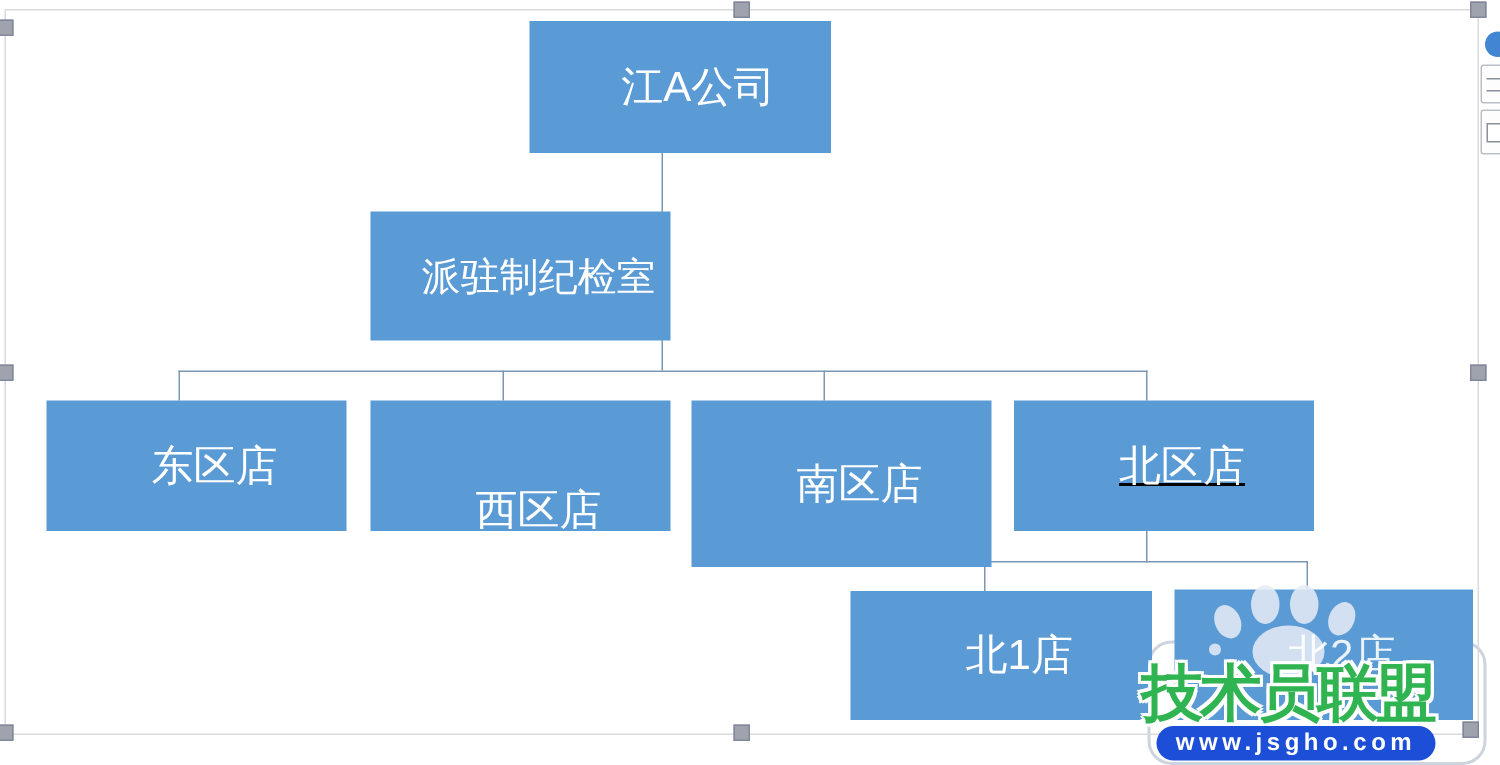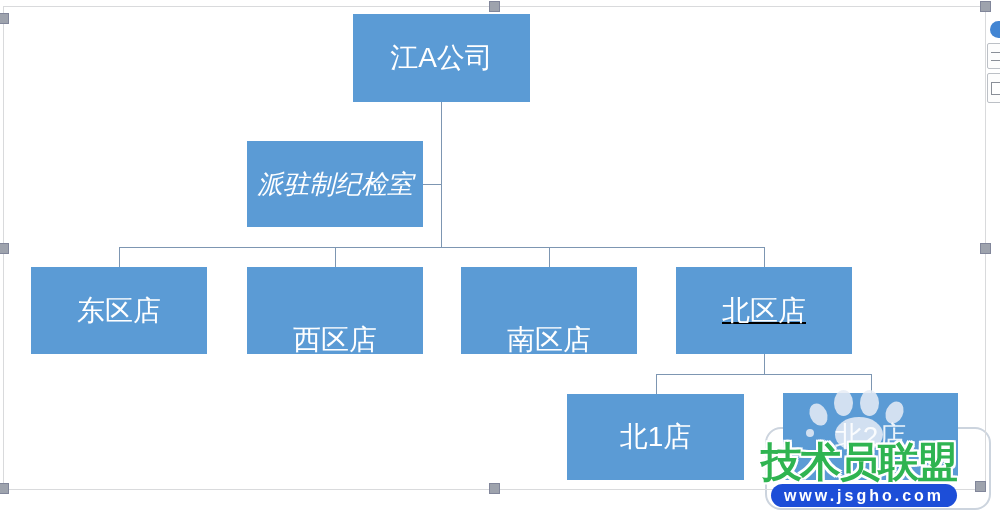--- a/index.html
+++ b/index.html
@@ -36,29 +36,29 @@
   #drop-south    { left:549px; top:247px; width:1px; height:20px; }
   #drop-north    { left:764px; top:247px; width:1px; height:20px; }
   #line-north-v  { left:764px; top:354px; width:1px; height:21px; }
   #line-north-h  { left:656px; top:374px; width:216px; height:1px; }
   #drop-n1       { left:656px; top:374px; width:1px; height:20px; }
   #drop-n2       { left:871px; top:374px; width:1px; height:19px; }
 
   
   .node {
     position:absolute; background:#5b9bd5;
-    display:flex; align-items:center; justify-content:center;
+    display:flex; align-items:center; justify-content:center;padding-left:24px;
   }
   .node .lbl { color:#ffffff; font-size:28px; line-height:1; white-space:nowrap; }
   #node-root      { left:353px; top:14px;  width:177px; height:88px; }
-  #node-assistant { left:247px; top:141px; width:176px; height:86px;font-style:italic; }
+  #node-assistant { left:247px; top:141px; width:176px; height:86px; }
   #node-assistant .lbl { font-size:26px; }
   #node-east      { left:31px;  top:267px; width:176px; height:87px; }
   #node-west      { left:247px; top:267px; width:176px; height:87px;align-items:flex-end; }
-  #node-south     { left:461px; top:267px; width:176px; height:87px;align-items:flex-end; }
+  #node-south     { left:461px; top:267px; width:176px; height:111px; }
   #node-north     { left:676px; top:267px; width:176px; height:87px;text-decoration:underline; }
   #node-north1    { left:567px; top:394px; width:177px; height:86px; }
   #node-north2    { left:783px; top:393px; width:175px; height:87px; }
   #node-north2 .lbl { position:relative; z-index:4; color:rgba(255,255,255,0.88); }
 
   
   #wm-outline {
     position:absolute; left:765px; top:427px; width:222px; height:79px;
     border:2px solid #ccd4de; border-radius:16px; z-index:0;
   }

